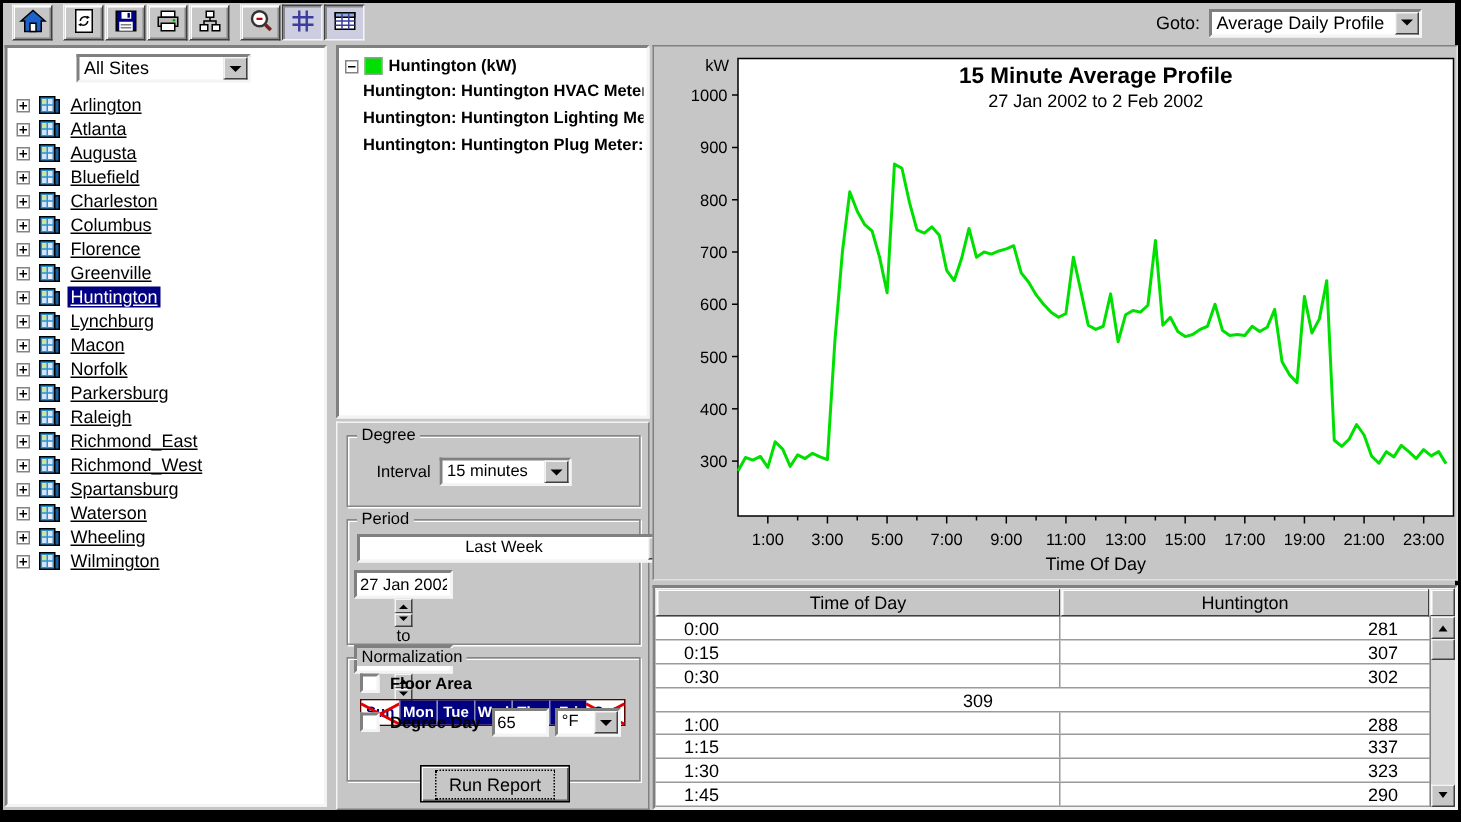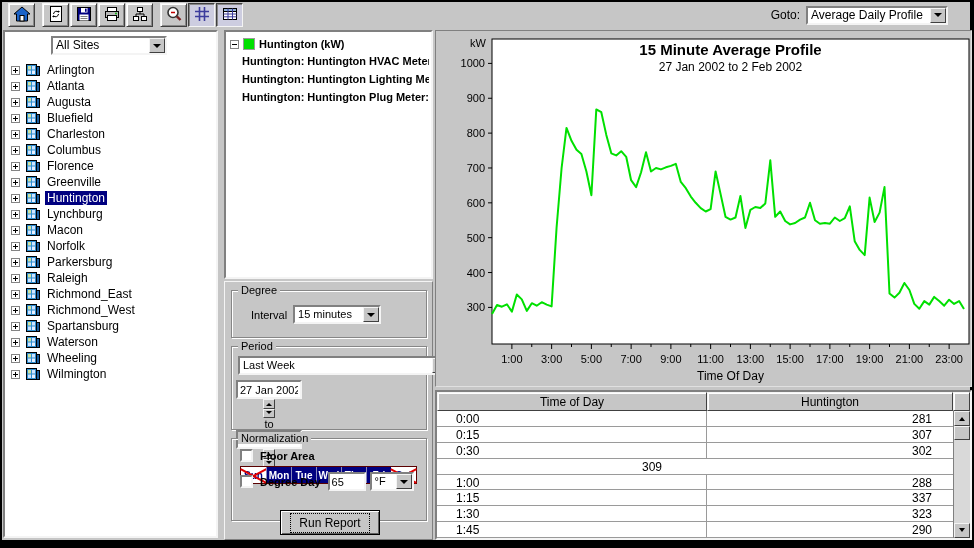--- a/index.html
+++ b/index.html
@@ -31,21 +31,21 @@
 
   
   .sidebar{position:absolute;left:1px;top:28px;width:215px;height:508px;background:#fff;border:2px solid;border-color:#808080 #f4f4f4 #f4f4f4 #808080;overflow:hidden;}
   .site-combo{position:absolute;left:46px;top:4px;width:116px;}
   .tree{position:absolute;left:0;top:30px;width:100%;}
   .trow{display:flex;align-items:center;height:16px;padding-left:6px;}
   .plusbox{width:9px;height:9px;background:#fff;border:1px solid #848484;position:relative;flex:0 0 9px;}
   .plusbox::before{content:"";position:absolute;left:1px;top:3px;width:5px;height:1px;background:#000;}
   .plusbox::after{content:"";position:absolute;left:3px;top:1px;width:1px;height:5px;background:#000;}
   .bldg{margin:0 5px 0 6px;flex:0 0 14px;height:14px;}
-  .tlabel{font-size:12px;padding:0 2px;white-space:nowrap;}
+  .tlabel{font-size:12px;padding:0 2px;white-space:nowrap;text-decoration:underline;}
   .tlabel.selected{background:#000080;color:#fff;}
 
   
   .legend-panel{position:absolute;left:222px;top:28px;width:209px;height:249px;background:#fff;border:2px solid;border-color:#808080 #f4f4f4 #f4f4f4 #808080;padding:4px 2px;}
   .lgroot{display:flex;align-items:center;height:16px;}
   .minusbox{width:9px;height:9px;background:#fff;border:1px solid #848484;position:relative;flex:0 0 9px;margin-left:2px;}
   .minusbox::before{content:"";position:absolute;left:1px;top:3px;width:5px;height:1px;background:#000;}
   .swatch{width:12px;height:12px;margin:0 4px;border:1px solid #9a9a9a;}
   .lgtext{font-size:11px;font-weight:bold;}
   .lgchild{font-size:11px;font-weight:bold;padding:3px 0 3px 14px;white-space:nowrap;overflow:hidden;}
@@ -450,21 +450,21 @@
             <span class="ctext" style="font-size:11px;">15 minutes</span>
             <span class="cbtn">
                 <span class="arr-dn"></span>
               </span>
           </div>
         </div>
       </div>
 
       <div class="groupbox" style="left:6px;top:64px;width:196px;height:84px;">
         <span class="grouptitle">Period</span>
-        <div class="combo" style="position:absolute;left:6px;top:9px;width:212px;">
+        <div class="combo" style="position:absolute;left:6px;top:9px;width:212px;text-align:center;">
           <span class="ctext" style="font-size:11px;">Last Week</span>
           <span class="cbtn">
               <span class="arr-dn"></span>
             </span>
         </div>
         <div class="inline" style="position:absolute;left:4px;top:33px;flex-direction:column;">
           <input class="datefield" value="27 Jan 2002" style="">
           <span class="spin">
               <span class="sb up">
                 <b></b>

